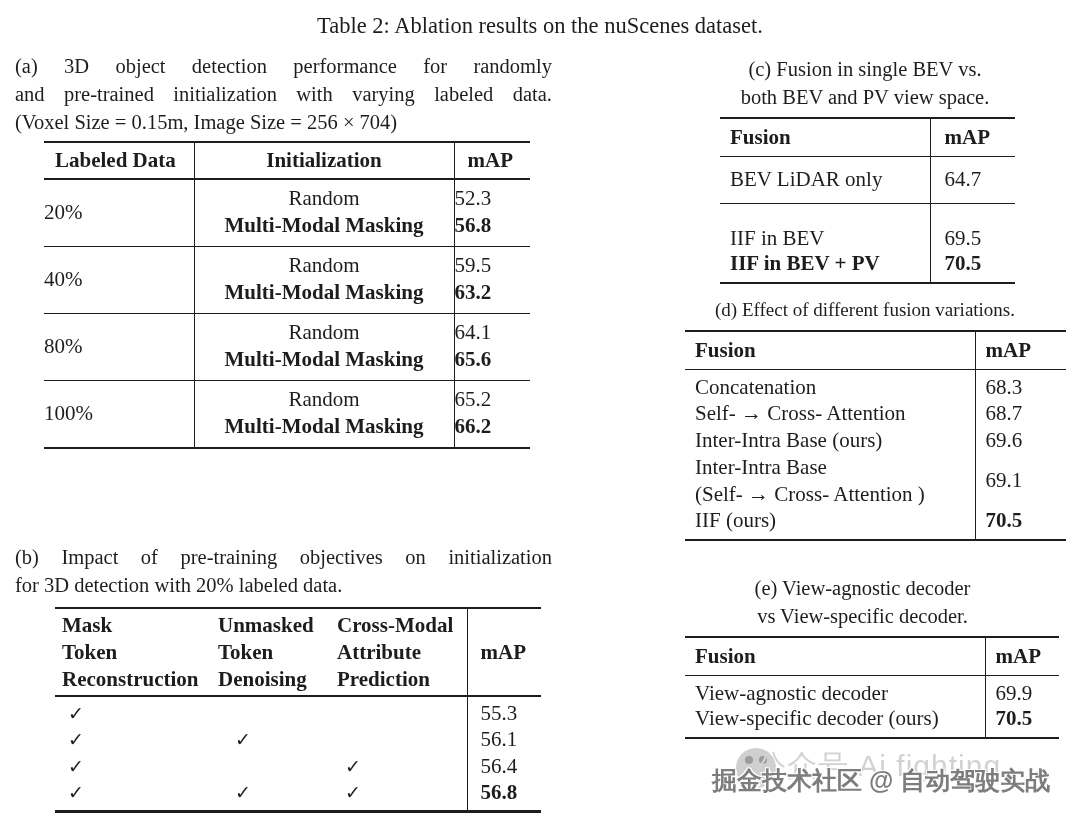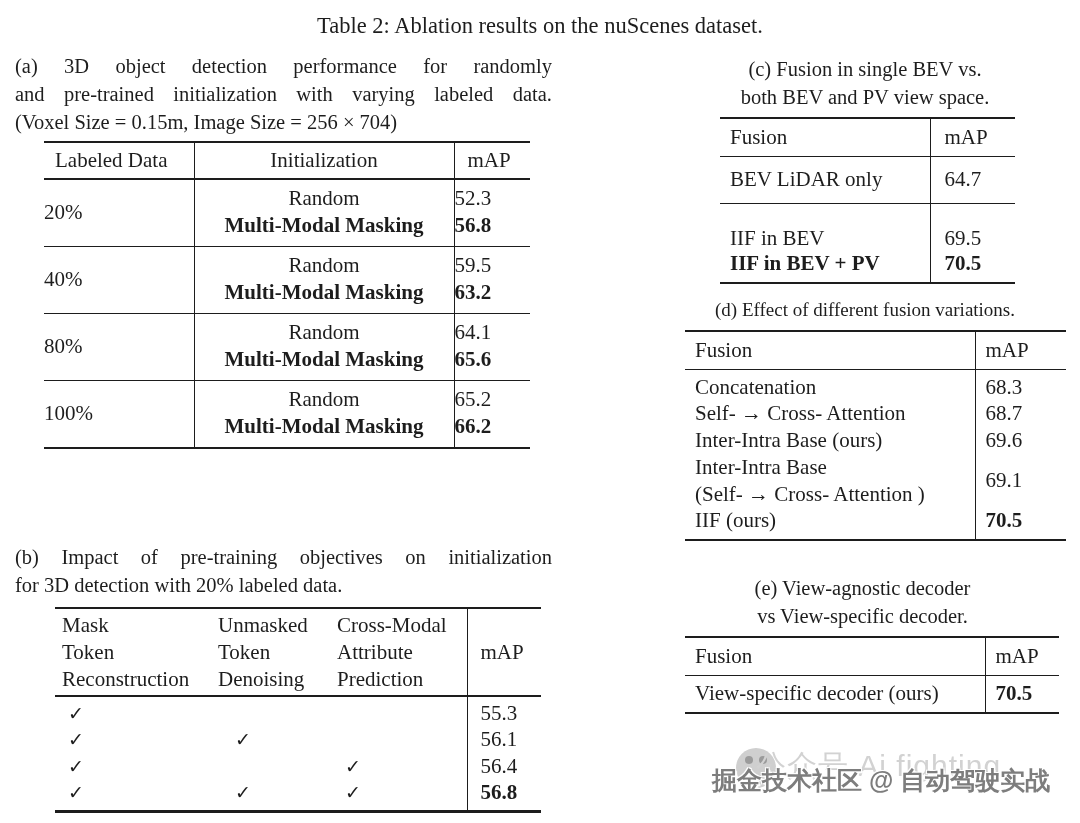--- a/index.html
+++ b/index.html
@@ -20,21 +20,21 @@
   .cap .jl{text-align:justify;text-align-last:justify;}
   .cap .ctr{text-align:center;}
   #cap-a{position:absolute;left:15px;top:52px;width:537px;}
   #cap-b{position:absolute;left:15px;top:543px;width:537px;}
   #cap-c{position:absolute;left:660px;top:55px;width:410px;}
   #cap-d{position:absolute;left:655px;top:296px;width:420px;text-align:center;font-size:19px;}
   #cap-e{position:absolute;left:660px;top:574px;width:405px;}
 
   
   table{border-collapse:collapse;table-layout:fixed;font-size:21px;color:var(--ink);}
-  th{font-weight:normal;}
+  th{font-weight:bold;}
   .bold{font-weight:bold;}
   .ln{line-height:27px;}
   .check{font-family:"DejaVu Sans","Liberation Sans",sans-serif;font-size:19px;}
 
   
   #tbl-a{position:absolute;left:44px;top:141px;}
   .ta{width:486px;border-top:2.4px solid var(--rule);border-bottom:2.4px solid var(--rule);}
   .ta thead tr{border-bottom:2px solid var(--rule);}
   .ta tbody tr{border-top:1.3px solid var(--rule);}
   .ta thead th{height:37px;vertical-align:middle;}
@@ -309,20 +309,24 @@
   <div id="tbl-e">
     <table class="fus te">
       <thead>
         <tr>
           <th class="f-col">Fusion</th>
           <th class="map-col">mAP</th>
         </tr>
       </thead>
       <tbody>
         <tr>
+          <td class="f-col">View-agnostic decoder</td>
+          <td class="map-col">69.9</td>
+        </tr>
+        <tr>
           <td class="f-col">View-specific decoder (ours)</td>
           <td class="map-col bold">70.5</td>
         </tr>
       </tbody>
     </table>
   </div>
 
   <div id="watermark">
     <svg id="wm-icon" viewBox="0 0 44 44">
       <circle cx="22" cy="22" r="20" fill="#cfcfcf"></circle>

